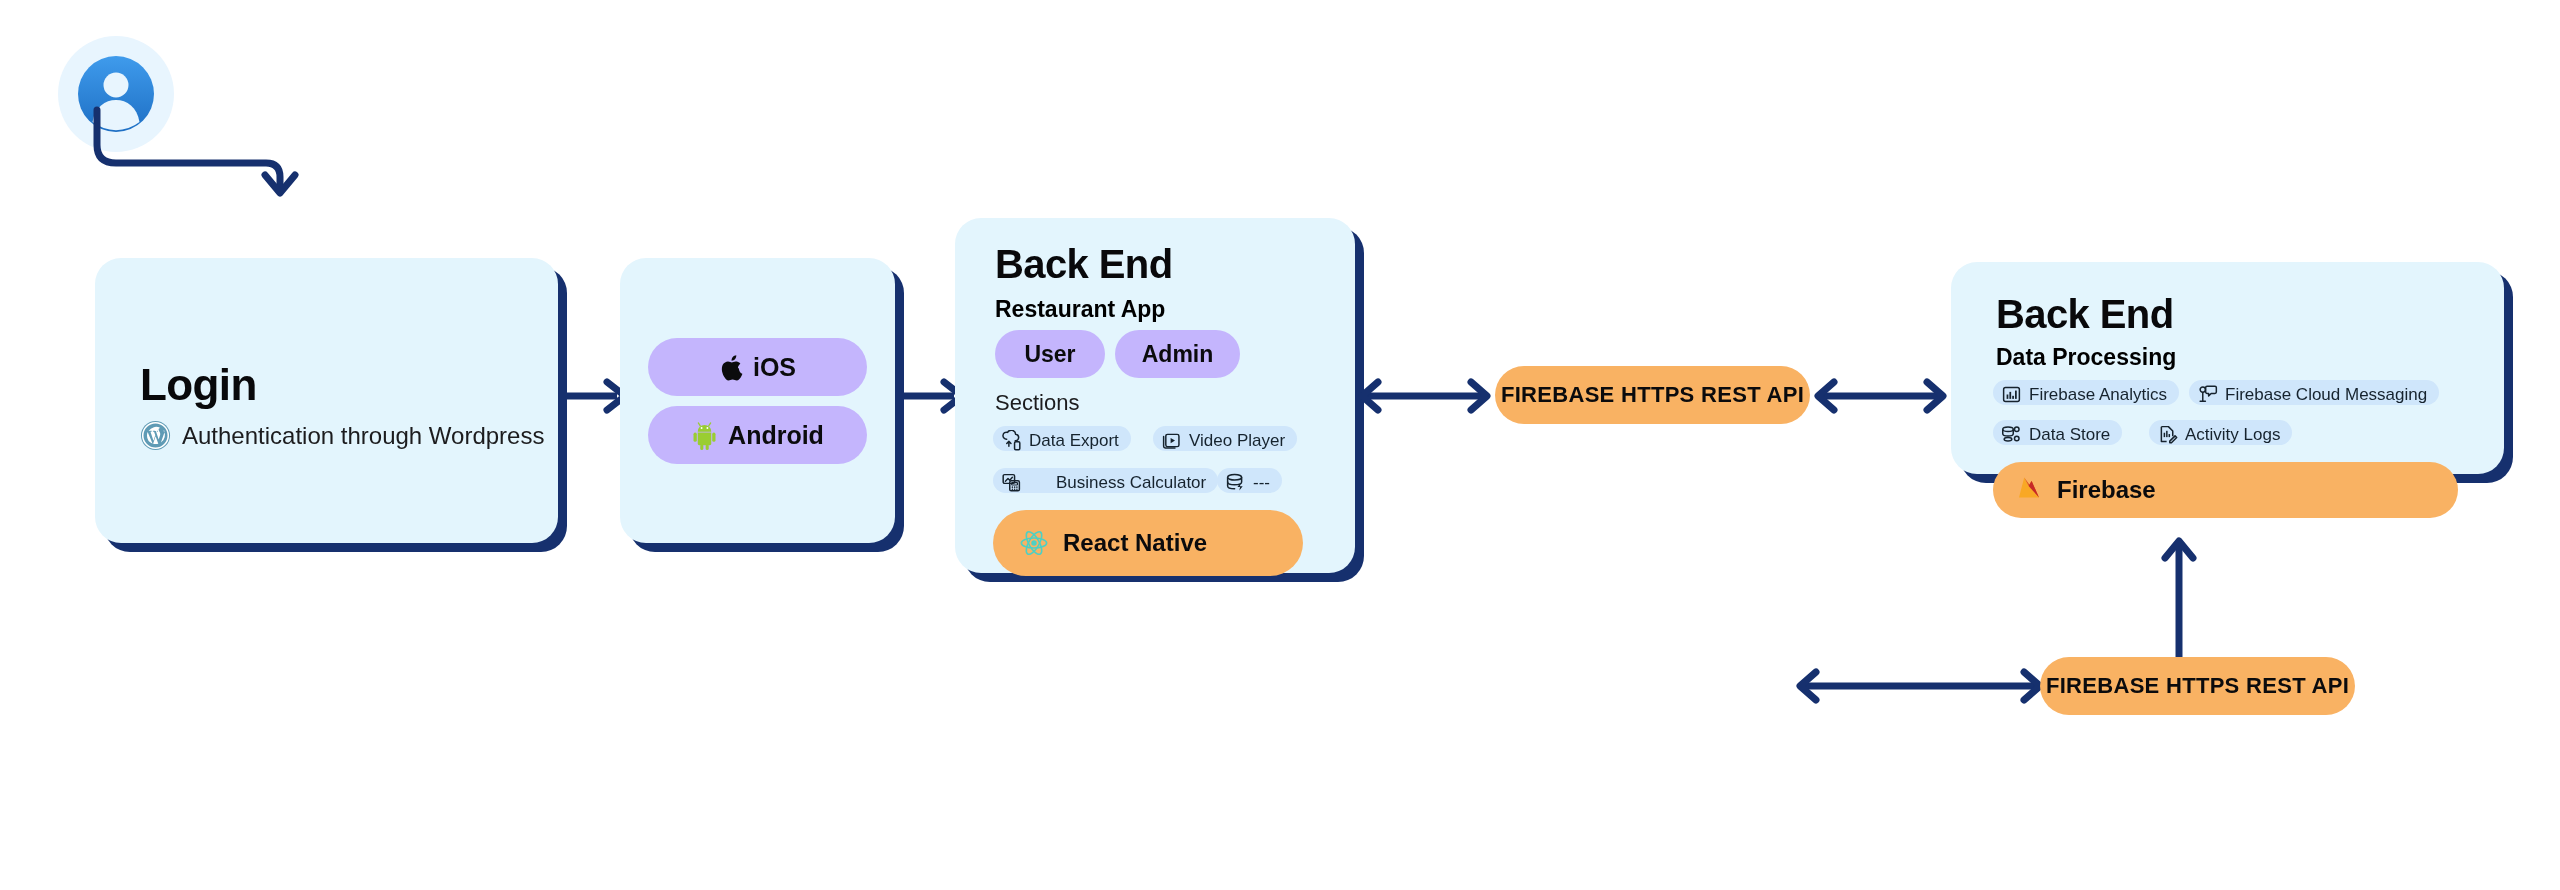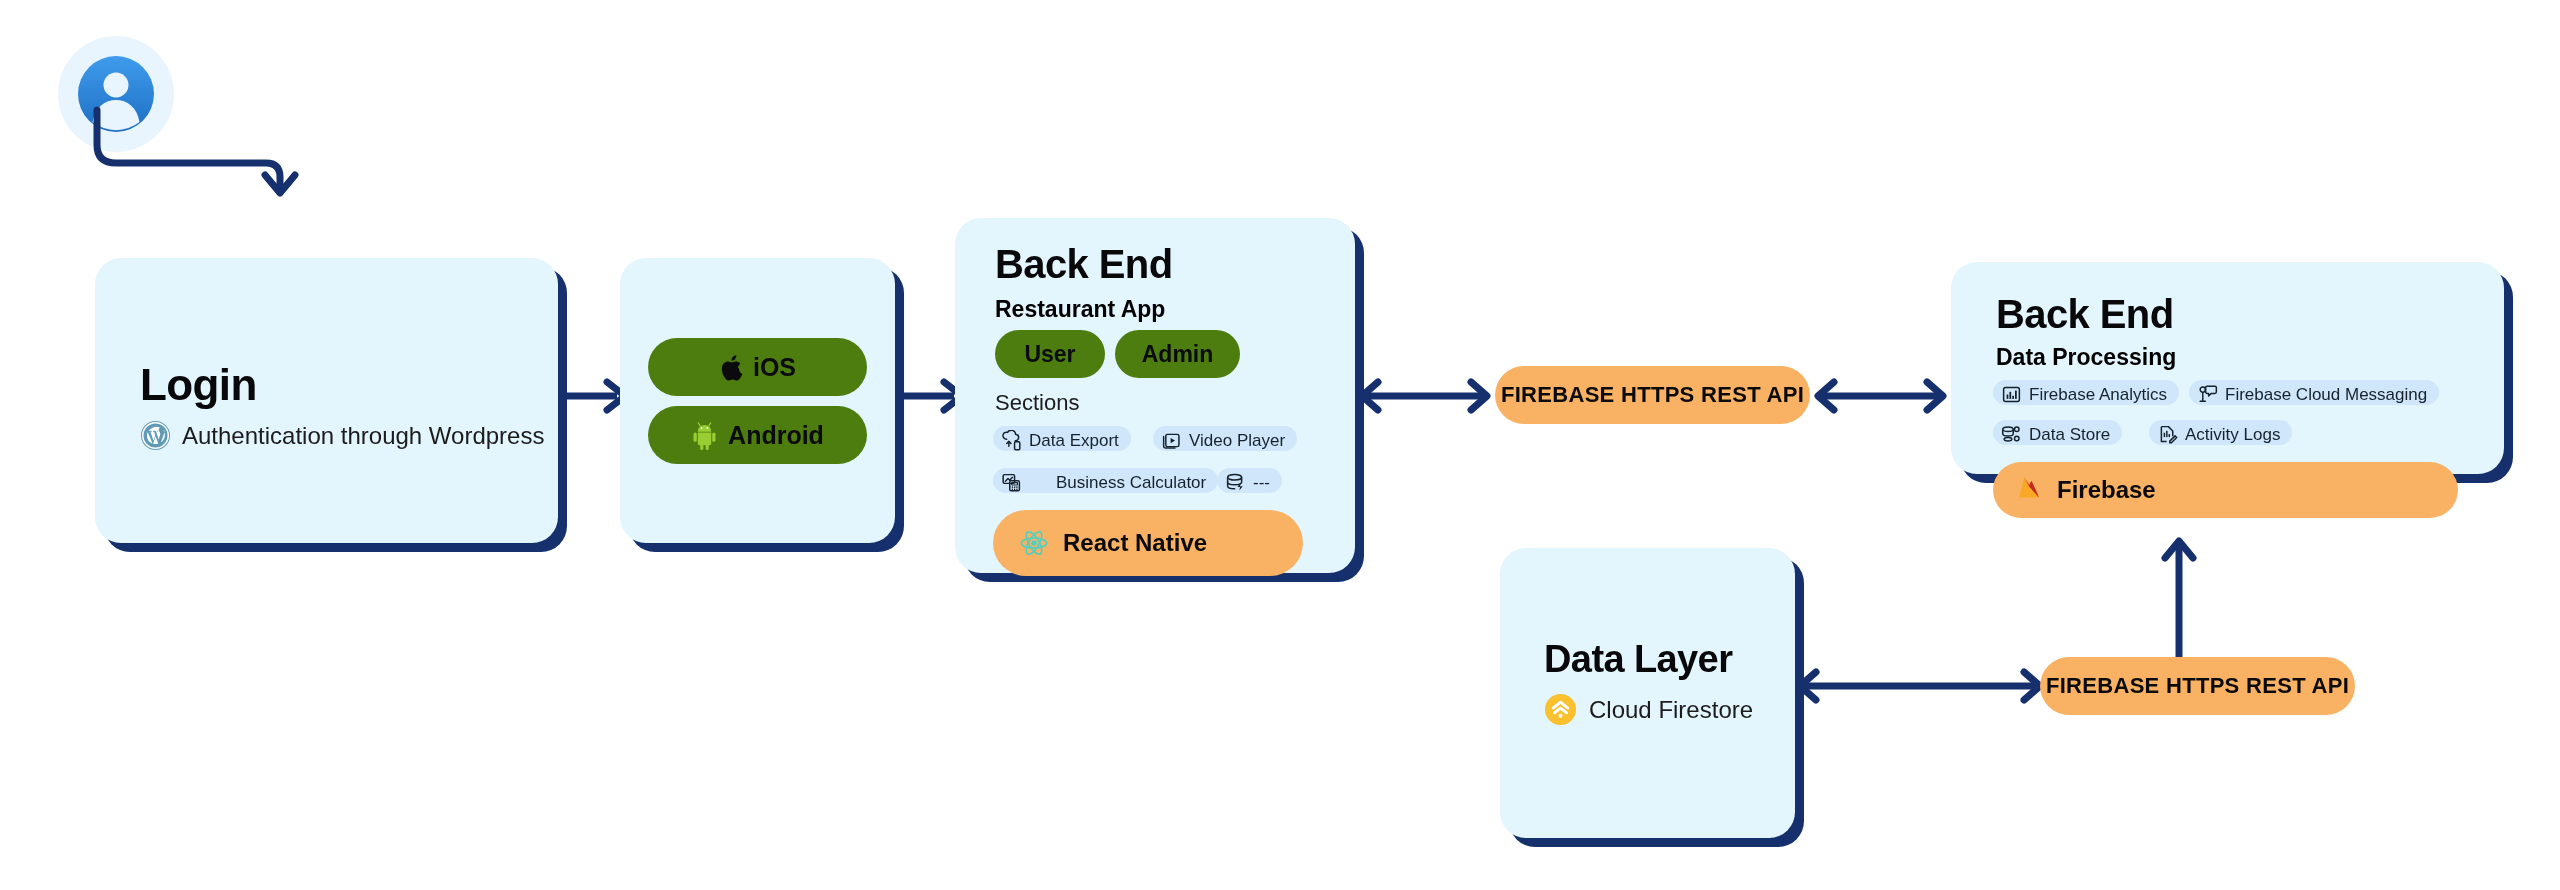--- a/index.html
+++ b/index.html
@@ -25,21 +25,21 @@
     letter-spacing: -0.6px;
     line-height: 1;
   }
   .card-sub {
     color: #000000;
     font-weight: 700;
   }
 
   
   .pill-blue {
-    background: #4d7c0f;
+    background: #c4b5fd;
     border-radius: 999px;
     display: flex;
     align-items: center;
     justify-content: center;
     gap: 10px;
     font-weight: 800;
     color: #0b0b0d;
   }
   .pill-orange {
     background: #f9b263;
@@ -313,32 +313,20 @@
       <span>Firebase</span>
     </div>
   </div>
 
   <svg class="conn" style="left:2155px; top:530px;" width="48" height="160">
     <line x1="24" y1="16" x2="24" y2="144" stroke="#16306e" stroke-width="7"></line>
     <path d="M10 28 L24 11 L38 28" fill="none" stroke="#16306e" stroke-width="7" stroke-linecap="round" stroke-linejoin="round"></path>
     <path d="M10 131 L24 148 L38 131" fill="none" stroke="#16306e" stroke-width="7" stroke-linecap="round" stroke-linejoin="round"></path>
   </svg>
 
-  <div class="card" style="left:1500px; top:548px; width:295px; height:290px;">
-    <div class="card-title" style="position:absolute; left:44px; top:92px; font-size:38px;">Data Layer</div>
-    <div class="row" style="position:absolute; left:44px; top:145px;">
-      <svg width="33" height="33" viewBox="0 0 34 34">
-        <circle cx="17" cy="17" r="16" fill="#fbc02d"></circle>
-        <path d="M9.5 15.5 L17 9.5 L24.5 15.5" fill="none" stroke="#ffffff" stroke-width="3" stroke-linecap="round" stroke-linejoin="round"></path>
-        <path d="M10.8 20.4 L17 15.5 L23.2 20.4" fill="none" stroke="#ffffff" stroke-width="3" stroke-linecap="round" stroke-linejoin="round"></path>
-        <circle cx="17" cy="23.4" r="2" fill="#ffffff"></circle>
-      </svg>
-      <span style="font-size:24px; color:#1c1c1e; margin-left:12px;">Cloud Firestore</span>
-    </div>
-  </div>
 
   <svg class="conn" style="left:1790px; top:662px;" width="260" height="48">
     <line x1="14" y1="24" x2="246" y2="24" stroke="#16306e" stroke-width="7"></line>
     <path d="M26 10 L10 24 L26 38" fill="none" stroke="#16306e" stroke-width="7" stroke-linecap="round" stroke-linejoin="round"></path>
     <path d="M234 10 L250 24 L234 38" fill="none" stroke="#16306e" stroke-width="7" stroke-linecap="round" stroke-linejoin="round"></path>
   </svg>
 
   <div class="api-pill" style="left:2040px; top:657px; width:315px; height:58px;">
     <span>FIREBASE HTTPS REST API</span>
   </div>

